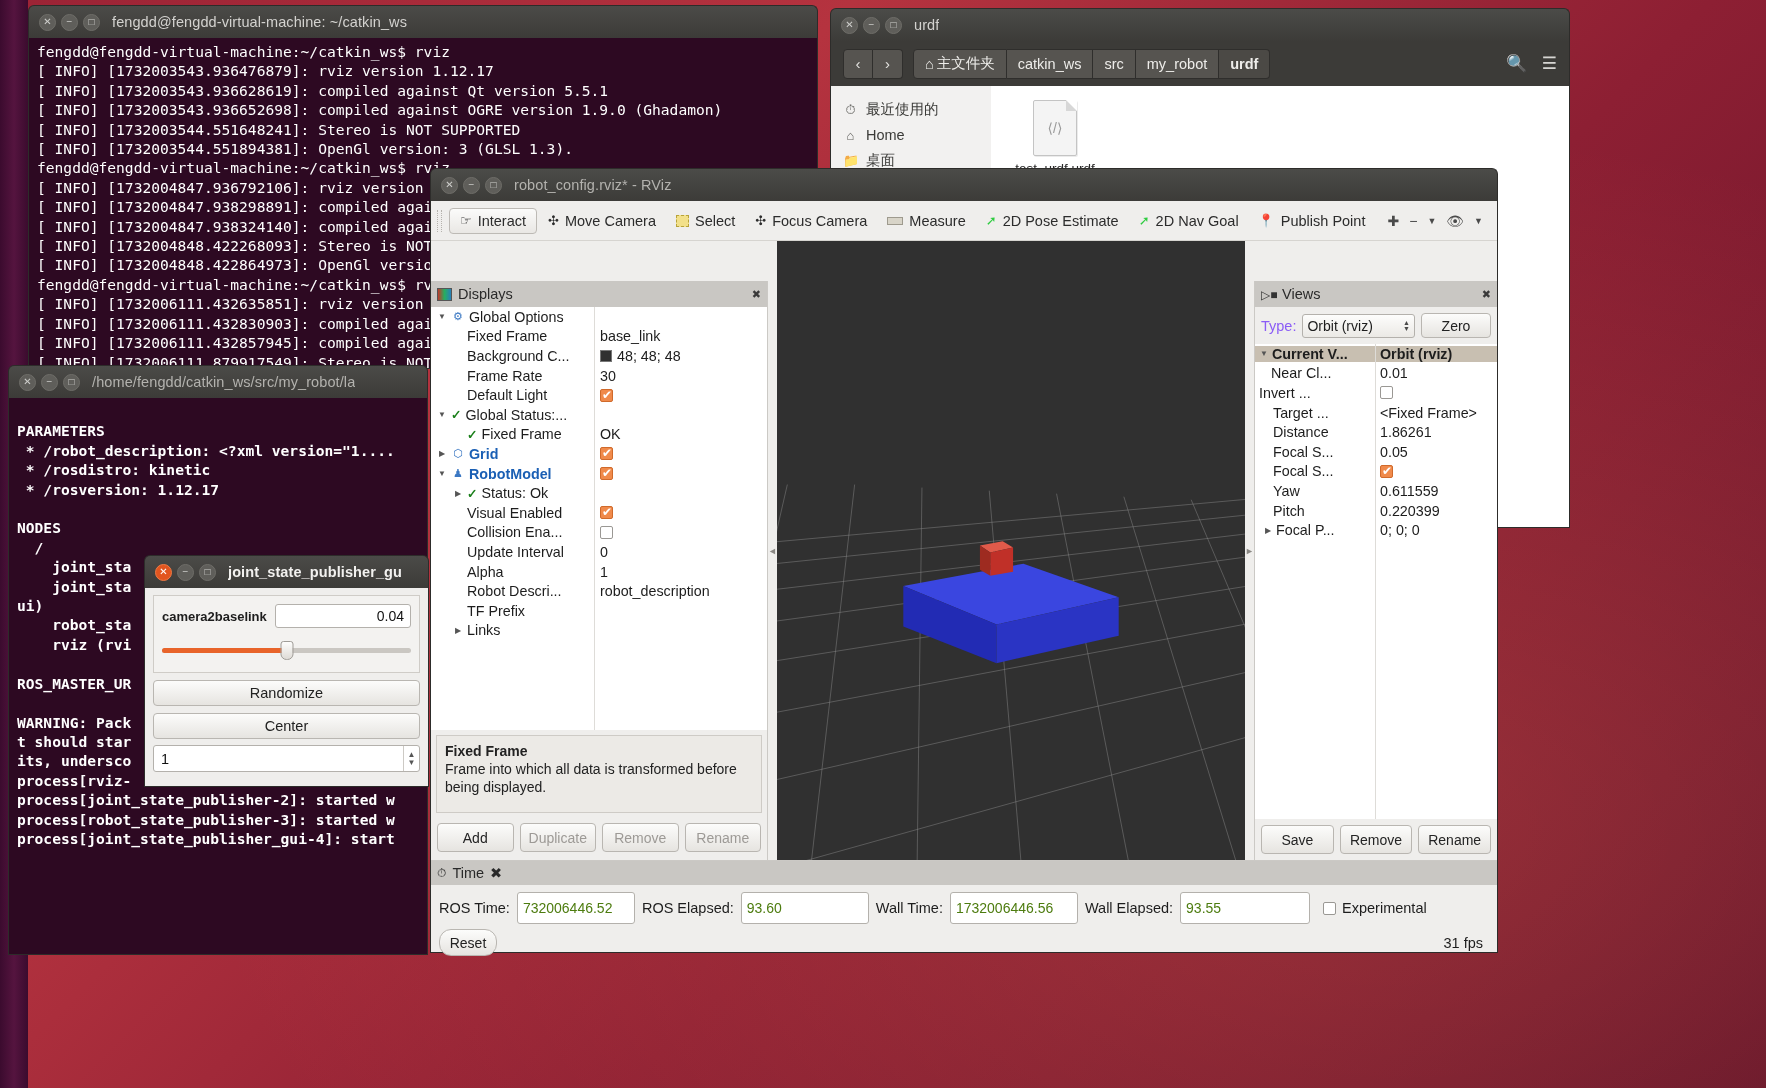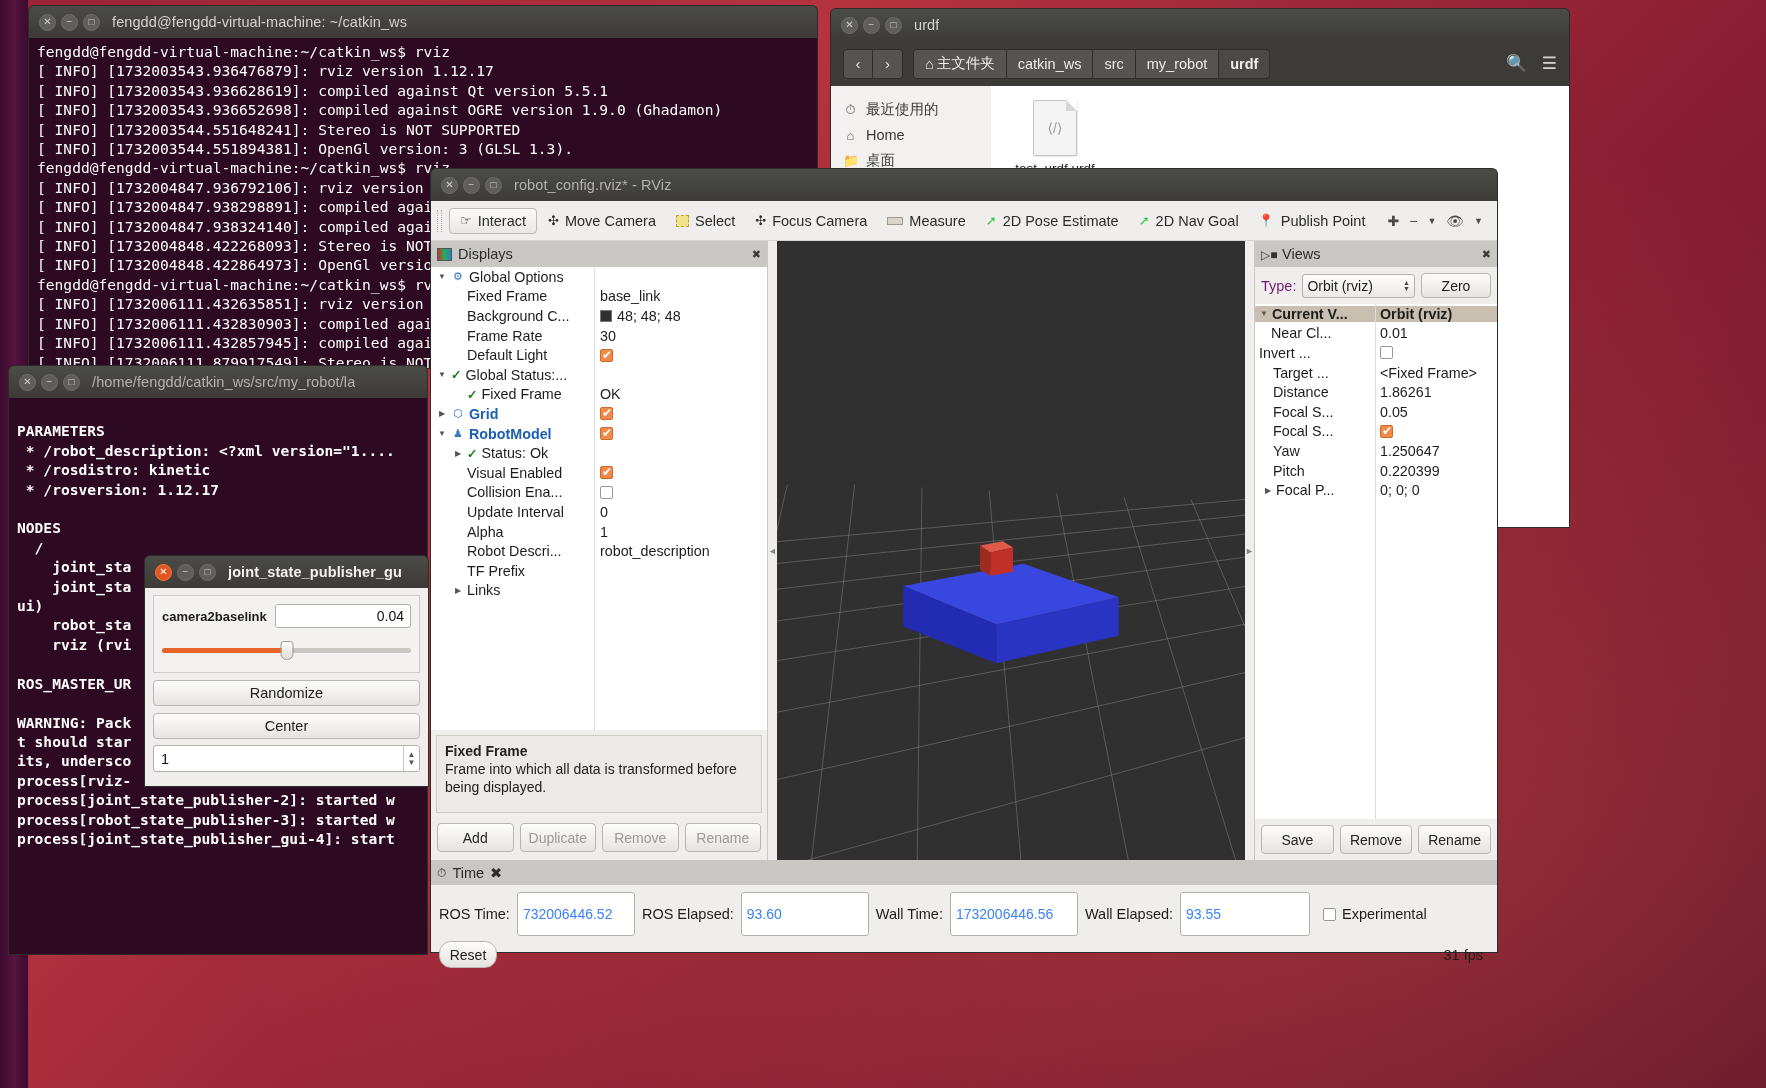--- a/index.html
+++ b/index.html
@@ -134,21 +134,21 @@
   }
   .tbar-item.active{
     background:linear-gradient(180deg,#fbfbfa,#e9e7e4);
     border:1px solid #bdbab5; padding:4px 10px;
   }
   .grip{ width:5px; height:22px; border-left:1px dotted #b5b2ad; border-right:1px dotted #b5b2ad; margin-right:5px;}
   .tb-icon{ font-size:13px; line-height:1; }
   .tbar-right{ margin-left:auto; display:flex; align-items:center; gap:10px; padding-right:8px; color:#4a4a4a; font-size:14px;}
 
   .rviz-mid{ flex:1; display:flex; min-height:0; }
-  .panel{ display:flex; flex-direction:column; background:#efeeec; }
+  .panel{ display:flex; flex-direction:column; background:#efeeec;margin-top:40px; }
   .panel-header{
     height:26px; background:#c9c7c3; display:flex; align-items:center;
     padding:0 6px; font-size:14.5px; color:#2a2a2a; gap:6px;
   }
   .panel-header .close-x{ margin-left:auto; font-size:11px; color:#3a3a3a; }
   .hdr-ic{ width:15px; height:13px; display:inline-block; }
 
   
   #displays-panel{ width:337px; border-right:1px solid #cbc9c5; }
   .tree{ flex:1; background:#ffffff; overflow:hidden; font-size:14.3px; position:relative; }
@@ -188,21 +188,21 @@
   }
   .btn.disabled{ color:#9d9a96; }
 
   
   #view3d{ flex:1; background:#303030; position:relative; overflow:hidden; }
   .splitter-v{ width:9px; background:#efeeec; display:flex; align-items:center; justify-content:center; color:#8a8884; font-size:9px;}
 
   
   #views-panel{ width:243px; border-left:1px solid #cbc9c5; }
   .views-type{ display:flex; align-items:center; gap:6px; padding:6px 6px; }
-  .views-type .lbl{ font-size:14.5px; color:#701a75; }
+  .views-type .lbl{ font-size:14.5px; color:#8b5cf6; }
   .combo{
     flex:1; height:24px; background:linear-gradient(180deg,#fdfdfc,#ebe9e5);
     border:1px solid #b4b1ac; border-radius:3px; font-size:14px; color:#1d1d1d;
     display:flex; align-items:center; padding:0 4px; position:relative;
   }
   .spin-arrows{ margin-left:auto; display:flex; flex-direction:column; line-height:6px; font-size:7px; color:#4a4a4a; }
   .zero-btn{
     width:70px; height:25px; border:1px solid #b9b6b1; border-radius:4px;
     background:linear-gradient(180deg,#fcfcfb,#e6e4e0); font-size:14px;
     display:flex; align-items:center; justify-content:center; color:#222;
@@ -217,22 +217,22 @@
   .views-buttons{ display:flex; gap:6px; padding:6px; }
 
   
   .time-panel{ height:92px; border-top:1px solid #cbc9c5; background:#efeeec; }
   .time-header{
     height:24px; background:#c9c7c3; display:flex; align-items:center; gap:6px;
     padding:0 6px; font-size:14.5px; color:#2a2a2a;
   }
   .time-row{ display:flex; align-items:center; gap:7px; padding:7px 8px 3px; font-size:14.5px; color:#1d1d1d; }
   .time-input{
-    height:44px; background:#ffffff; border:1px solid #b4b1ac; border-radius:3px;
-    padding:0 5px; display:flex; align-items:center; font-size:14px; color:#3b82f6;
+    height:32px; background:#ffffff; border:1px solid #b4b1ac; border-radius:3px;
+    padding:0 5px; display:flex; align-items:center; font-size:14px; color:#4d7c0f;
   }
   .chk-label{ display:flex; align-items:center; gap:6px; margin-left:6px; }
   .time-row2{ display:flex; align-items:center; padding:2px 8px 6px; }
   .reset-btn{ width:58px; height:27px; border:1px solid #b9b6b1; border-radius:12px;
     background:linear-gradient(180deg,#fcfcfb,#e6e4e0); font-size:14px;
     display:flex; align-items:center; justify-content:center; color:#222; }
   .fps{ margin-left:auto; font-size:14.5px; color:#1d1d1d; padding-right:6px;}
 
   
   #jsp{ left:144px; top:555px; width:285px; height:232px; }
@@ -737,21 +737,21 @@
               </div>
               <div class="vcell-val">
                 <span class="cbx on"></span>
               </div>
             </div>
             <div class="vrow">
               <div class="vcell-name" style="padding-left: 18px;">
                 <span>Yaw</span>
               </div>
               <div class="vcell-val">
-                <span>1.250647</span>
+                <span>0.611559</span>
               </div>
             </div>
             <div class="vrow">
               <div class="vcell-name" style="padding-left: 18px;">
                 <span>Pitch</span>
               </div>
               <div class="vcell-val">
                 <span>0.220399</span>
               </div>
             </div>

